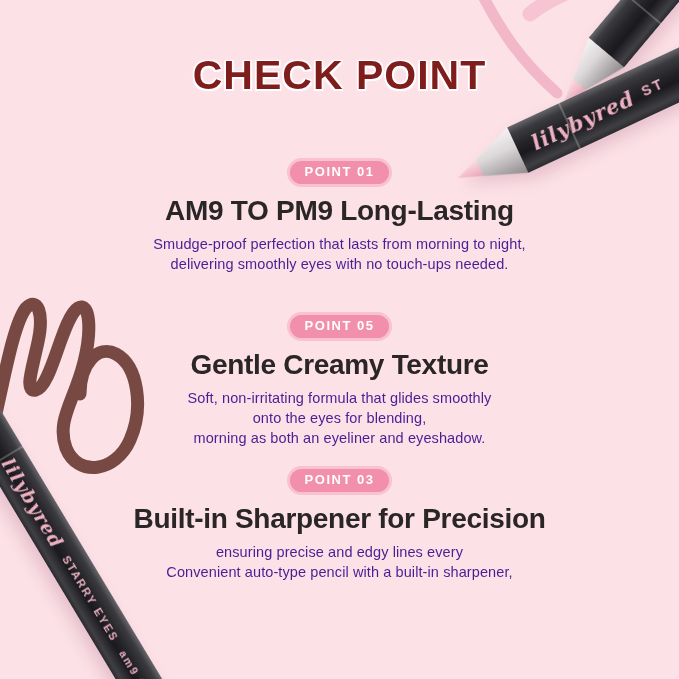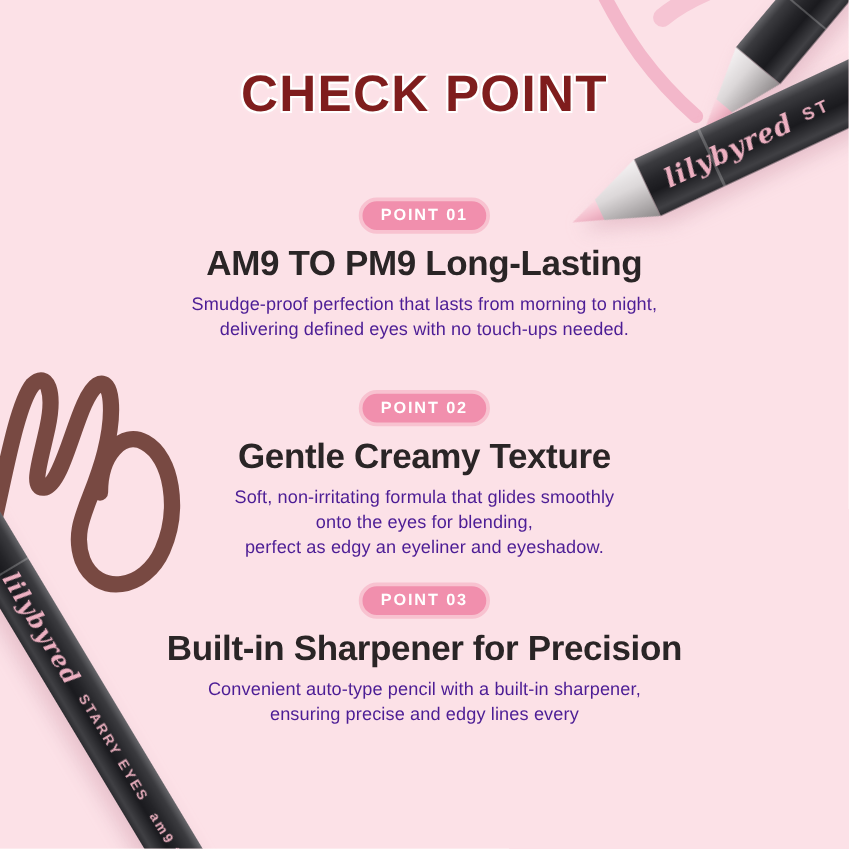--- a/index.html
+++ b/index.html
@@ -124,36 +124,36 @@
     </div>
   </div>
 
   <h1 class="page-title">CHECK POINT</h1>
 
   <section class="point point-1">
     <span class="badge">POINT 01</span>
     <h2 class="point-heading">AM9 TO PM9 Long-Lasting</h2>
     <div class="point-body">
       <div>Smudge-proof perfection that lasts from morning to night,</div>
-      <div>delivering defined eyes with no touch-ups needed.</div>
+      <div>delivering smoothly eyes with no touch-ups needed.</div>
     </div>
   </section>
 
   <section class="point point-2">
-    <span class="badge">POINT 02</span>
+    <span class="badge">POINT 05</span>
     <h2 class="point-heading">Gentle Creamy Texture</h2>
     <div class="point-body">
       <div>Soft, non-irritating formula that glides smoothly</div>
       <div>onto the eyes for blending,</div>
-      <div>perfect as edgy an eyeliner and eyeshadow.</div>
+      <div>morning as both an eyeliner and eyeshadow.</div>
     </div>
   </section>
 
   <section class="point point-3">
     <span class="badge">POINT 03</span>
     <h2 class="point-heading">Built-in Sharpener for Precision</h2>
     <div class="point-body">
+      <div>ensuring precise and edgy lines every</div>
       <div>Convenient auto-type pencil with a built-in sharpener,</div>
-      <div>ensuring precise and edgy lines every</div>
     </div>
   </section>
 
 </div>
 
 </body></html>

